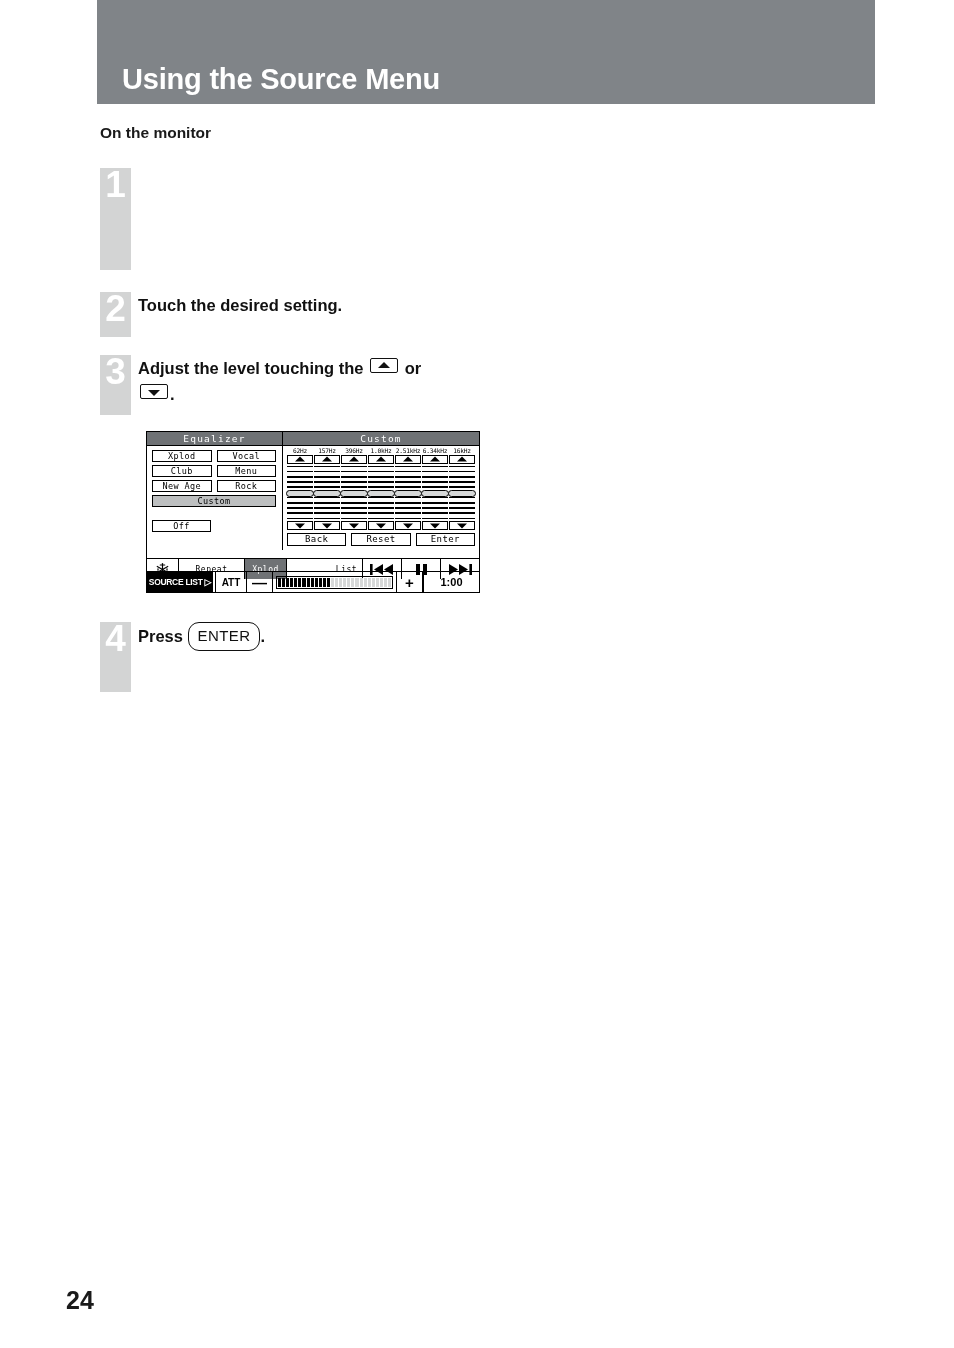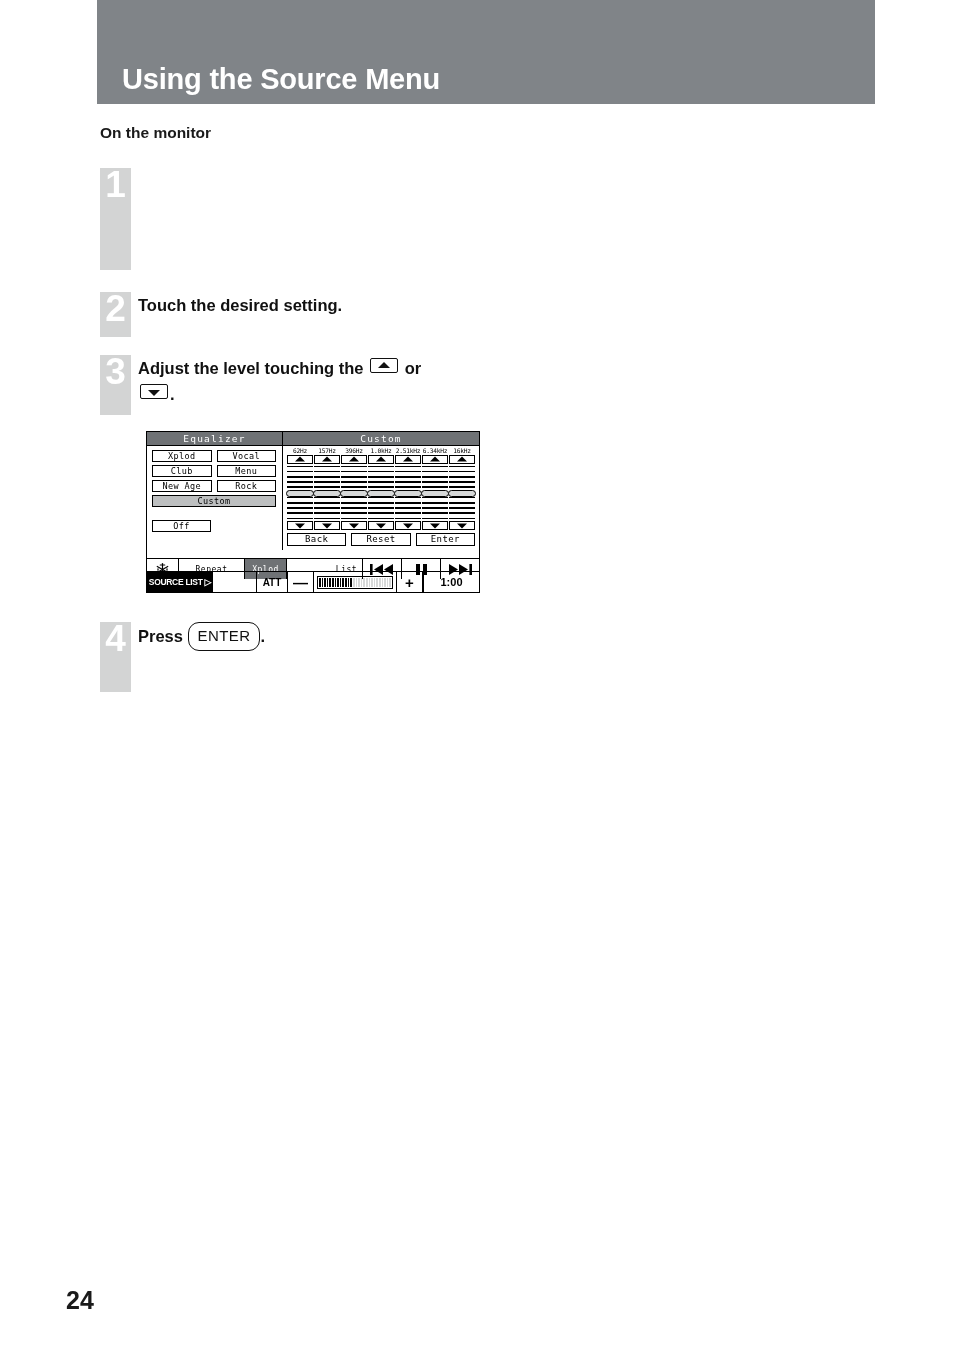--- a/index.html
+++ b/index.html
@@ -370,21 +370,20 @@
     font-family: "Liberation Sans", sans-serif;
   }
   .att {
     width: 32px;
     border-left: 1.5px solid #000;
     border-right: 1.5px solid #000;
     display: flex; align-items: center; justify-content: center;
     font-size: 10px; font-weight: bold;
     font-family: "Liberation Sans", sans-serif;
     box-sizing: border-box;
-    margin-left: 41px;
   }
   .minus, .plus {
     width: 26px;
     border-right: 1.5px solid #000;
     display: flex; align-items: center; justify-content: center;
     font-size: 15px; font-weight: bold;
     box-sizing: border-box;
     font-family: "Liberation Sans", sans-serif;
   }
   .volbar {

